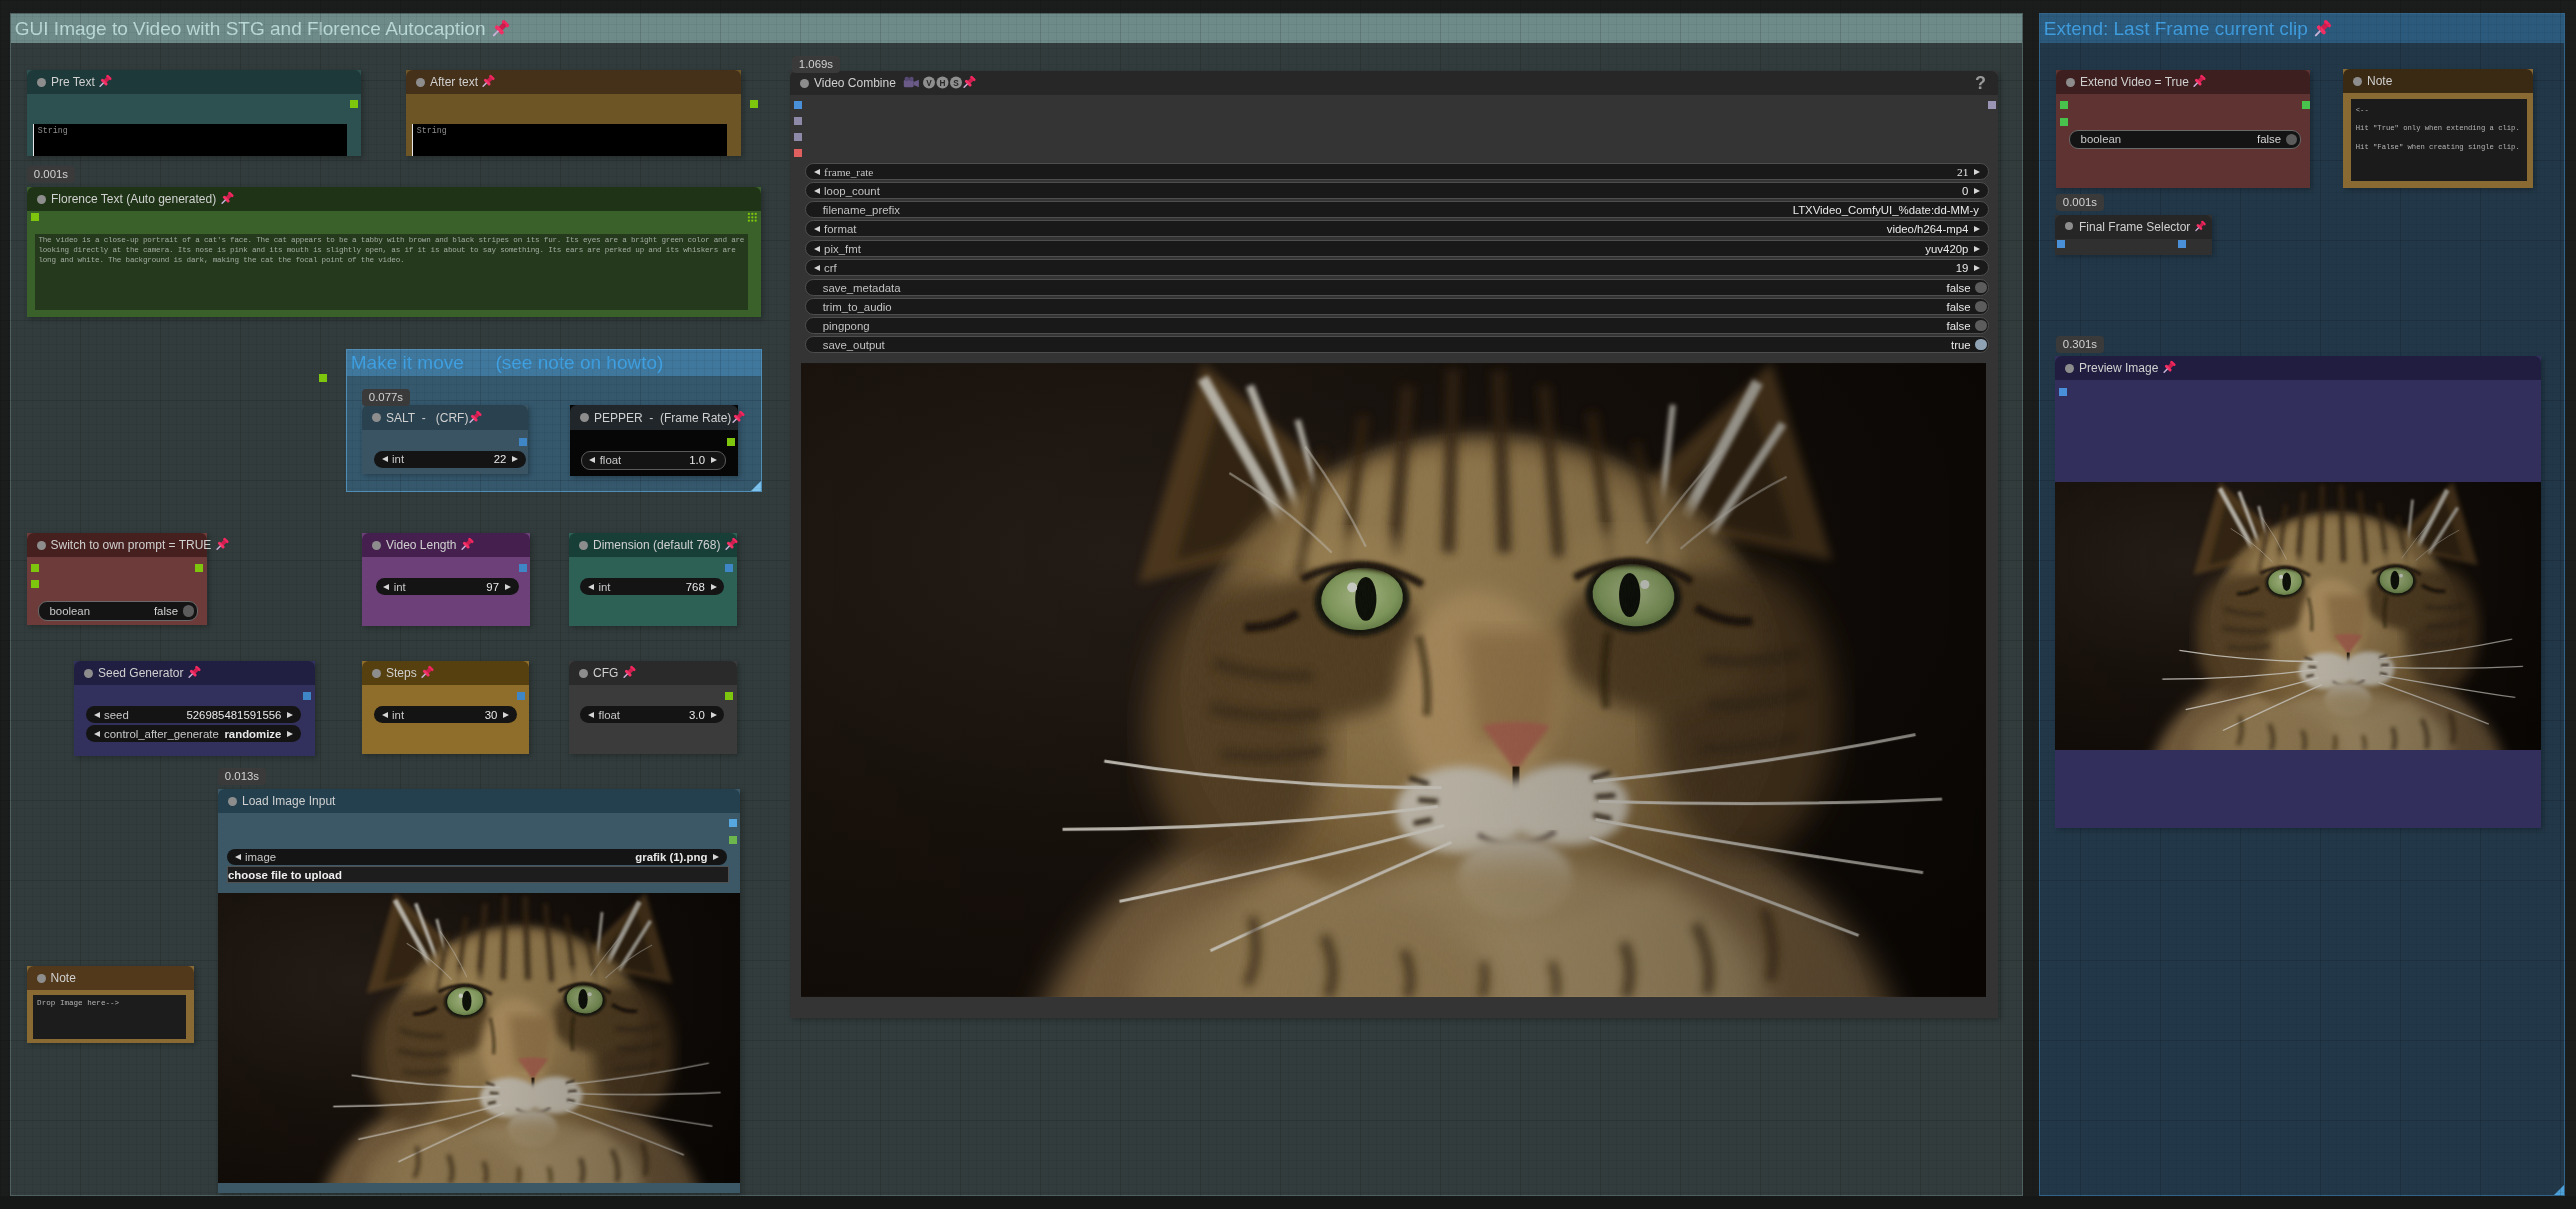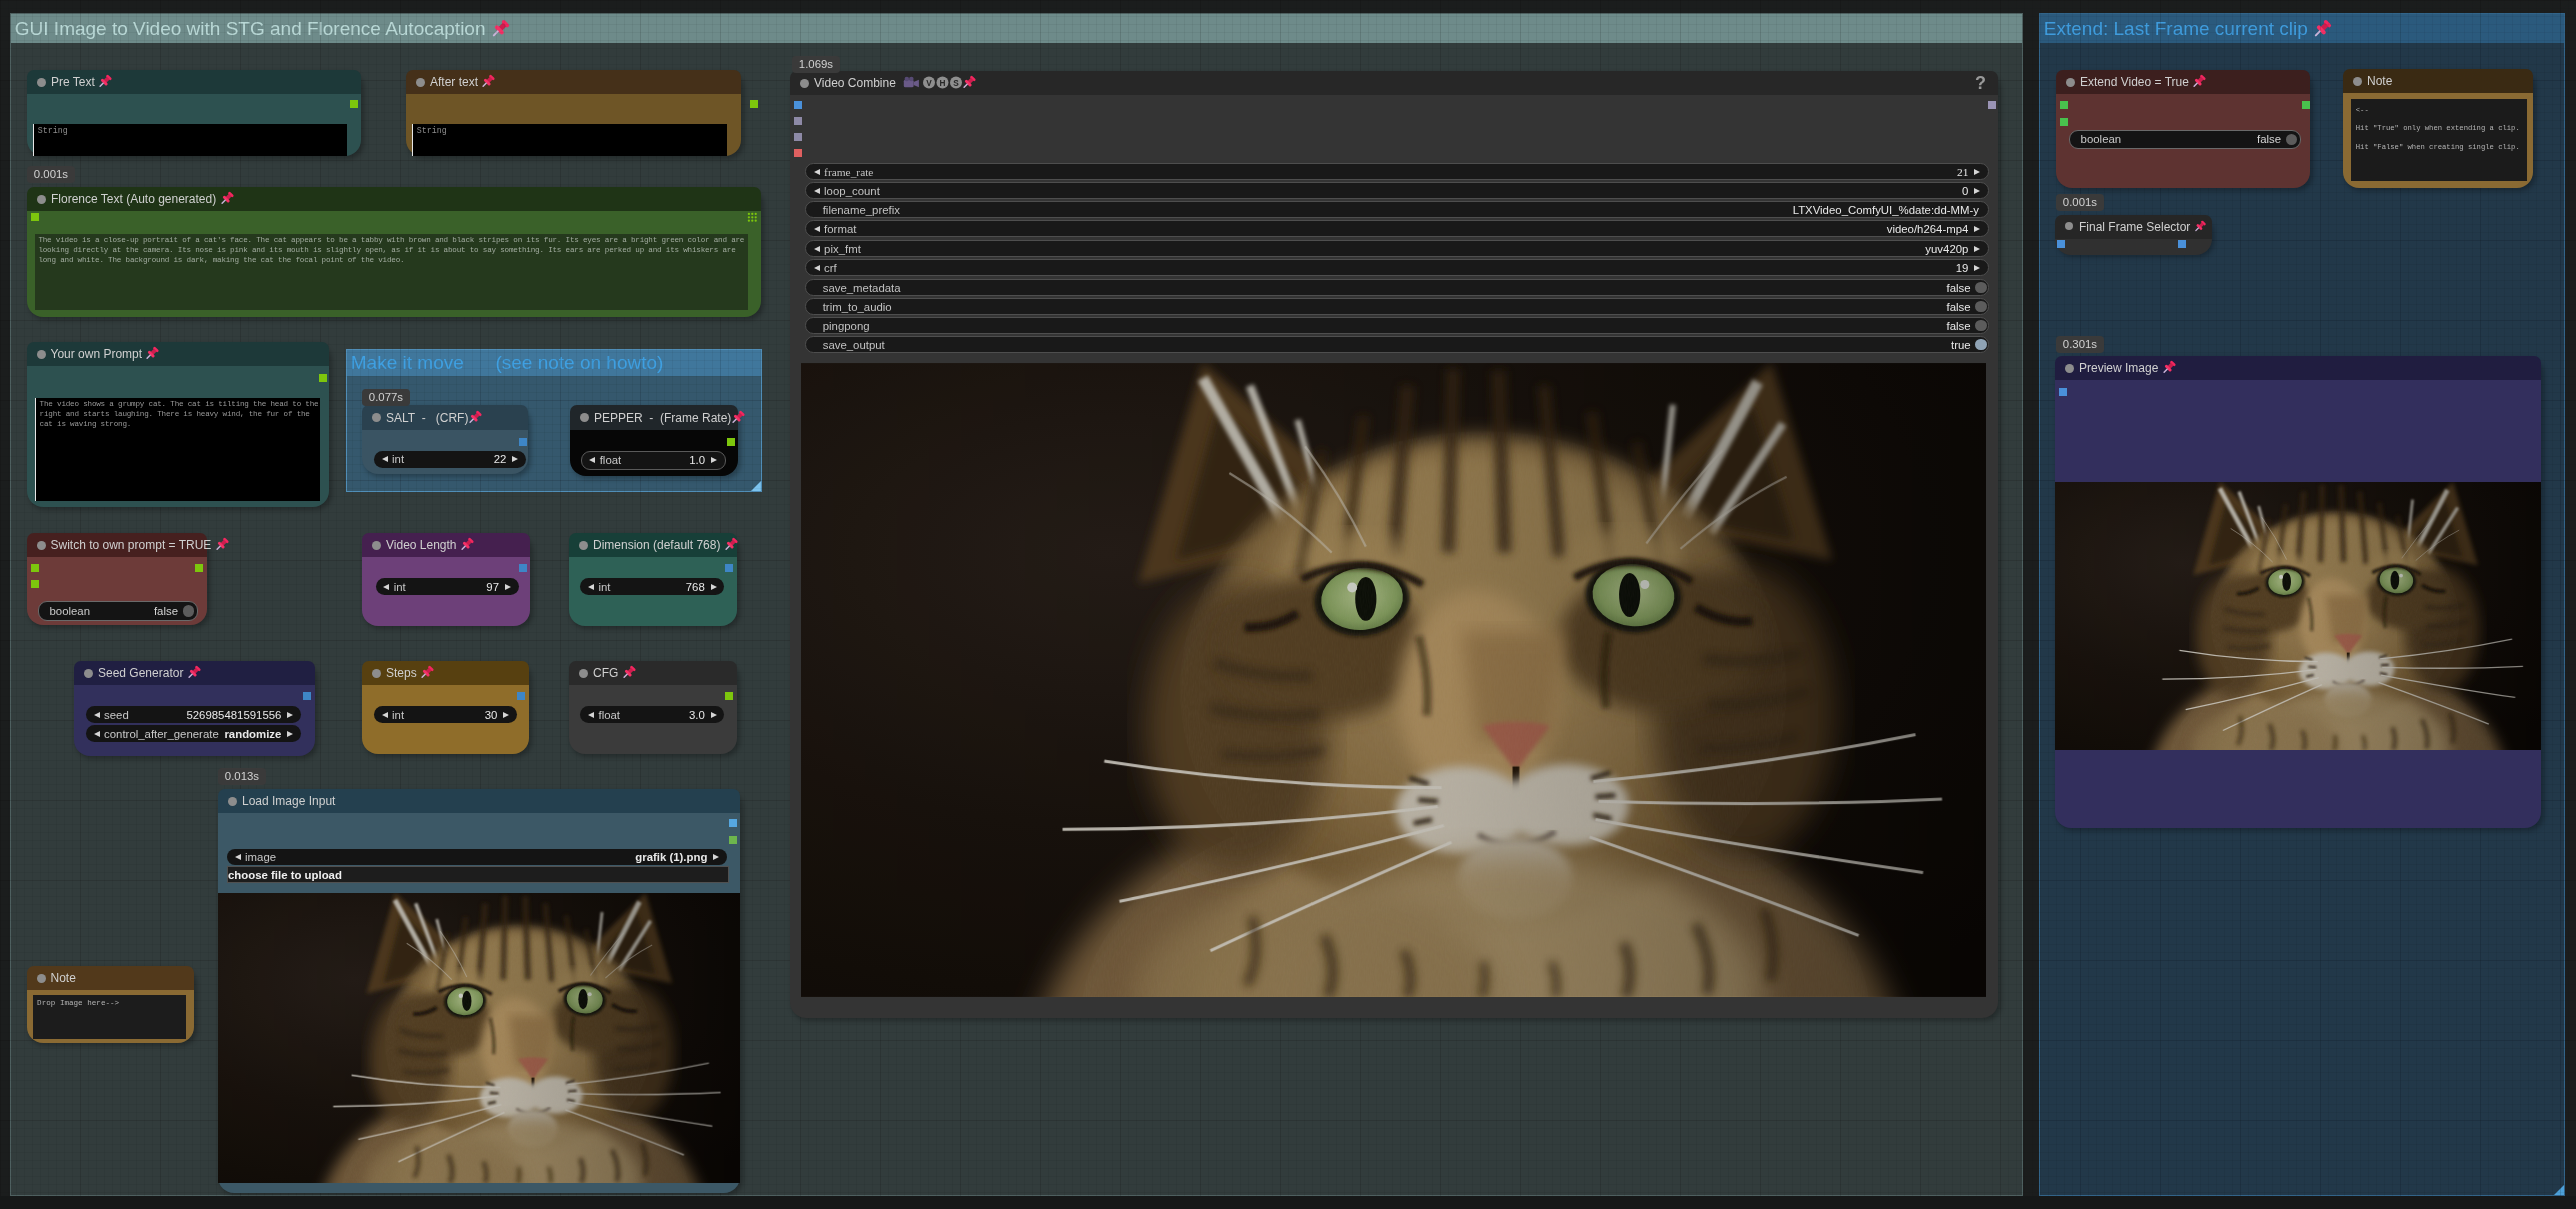--- a/index.html
+++ b/index.html
@@ -4,21 +4,21 @@
 <style>
 html,body{margin:0;padding:0;background:#181a1a;}
 #cv{position:relative;width:2576px;height:1209px;overflow:hidden;font-family:"Liberation Sans",sans-serif;
 background:#1b1d1d;}
 #grid{position:absolute;left:0;top:0;width:2576px;height:1209px;pointer-events:none;
 background-image:linear-gradient(rgba(0,0,0,0.05) 0.8px,transparent 0.8px),linear-gradient(90deg,rgba(0,0,0,0.05) 0.8px,transparent 0.8px),linear-gradient(rgba(0,0,0,0.085) 0.8px,transparent 0.8px),linear-gradient(90deg,rgba(0,0,0,0.085) 0.8px,transparent 0.8px);
 background-size:8px 8px,8px 8px,80px 80px,80px 80px;}
 .grp{position:absolute;}
 .ghead{position:absolute;left:0;top:0;right:0;height:29px;white-space:nowrap;overflow:hidden;}
 .gtitle{font-size:19px;line-height:29px;padding-left:3.8px;}
-.node{position:absolute;border-radius:16px;box-shadow:2.3px 2.3px 5.3px rgba(0,0,0,0.28);}
+.node{position:absolute;border-radius:0;box-shadow:2.3px 2.3px 5.3px rgba(0,0,0,0.28);}
 .nh{position:absolute;left:0;top:0;right:0;height:23.5px;border-radius:6.8px 6.8px 0 0;white-space:nowrap;}
 .nh .dot{position:absolute;left:10px;top:7.6px;width:9px;height:9px;border-radius:50%;background:#8d8d8d;}
 .nh .t{position:absolute;left:24px;top:0;font-size:12px;line-height:24px;color:#d0d0d0;}
 .sq{position:absolute;width:7.6px;height:7.6px;}
 .ta{position:absolute;background:#000000;font-family:"Liberation Mono",monospace;color:#999;white-space:pre-wrap;overflow:hidden;}
 .tastr{border-left:1.5px solid #e6e6e6;font-size:8.3px;padding:2.3px 0 0 3.8px;color:#8d8d8d;}
 .tapar{border-left:1.5px solid #e6e6e6;font-size:7.6px;line-height:9.7px;padding:2.3px 0 0 3.8px;letter-spacing:-0.2px;}
 .pill{position:absolute;background:#141414;border-radius:9px;display:flex;align-items:center;color:#c9c9c9;font-size:11.4px;}
 .lab{margin-left:4.5px;}
 .val{margin-left:auto;color:#e8e8e8;}
@@ -101,31 +101,20 @@
         <circle cx="11.5" cy="2.5" r="1.5"></circle>
         <circle cx="2.5" cy="7" r="1.5"></circle>
         <circle cx="7" cy="7" r="1.5"></circle>
         <circle cx="11.5" cy="7" r="1.5"></circle>
         <circle cx="2.5" cy="11.5" r="1.5"></circle>
         <circle cx="7" cy="11.5" r="1.5"></circle>
         <circle cx="11.5" cy="11.5" r="1.5"></circle>
       </g>
     </svg>
 
-<div class="node" style="left:26.5px;top:342px;width:302px;height:165px;background:#2d5150;">
-  <div class="nh" style="background:#1d3939;">
-        <span class="dot"></span>
-        <span class="t">Your own Prompt <svg width="15" height="15" viewBox="0 0 24 24" style="vertical-align:-3px">
-            <use href="#pinsym"></use>
-          </svg></span>
-      </div>
-  <div class="ta tapar" style="left:8.3px;top:56px;width:280px;height:101px;">The video shows a grumpy cat. The cat is tilting the head to the
-right and starts laughing. There is heavy wind, the fur of the
-cat is waving strong.</div>
-</div>
 <div class="sq" style="left:319px;top:374px;background:#7dc60d;"></div>
 
 <div class="node" style="left:362px;top:405px;width:166px;height:69px;background:#3a5463;">
   <div class="nh" style="background:#2a414f;height:25px;border-radius:6.8px 6.8px 0 0;">
         <span class="dot" style="top:8.3px;"></span>
         <span class="t" style="line-height:26.5px;">SALT&nbsp; -&nbsp;&nbsp; (CRF)<svg width="15" height="15" viewBox="0 0 24 24" style="vertical-align:-3px">
             <use href="#pinsym"></use>
           </svg></span>
       </div>
   <div class="pill" style="left:12px;top:46px;width:152px;height:16.7px;">

